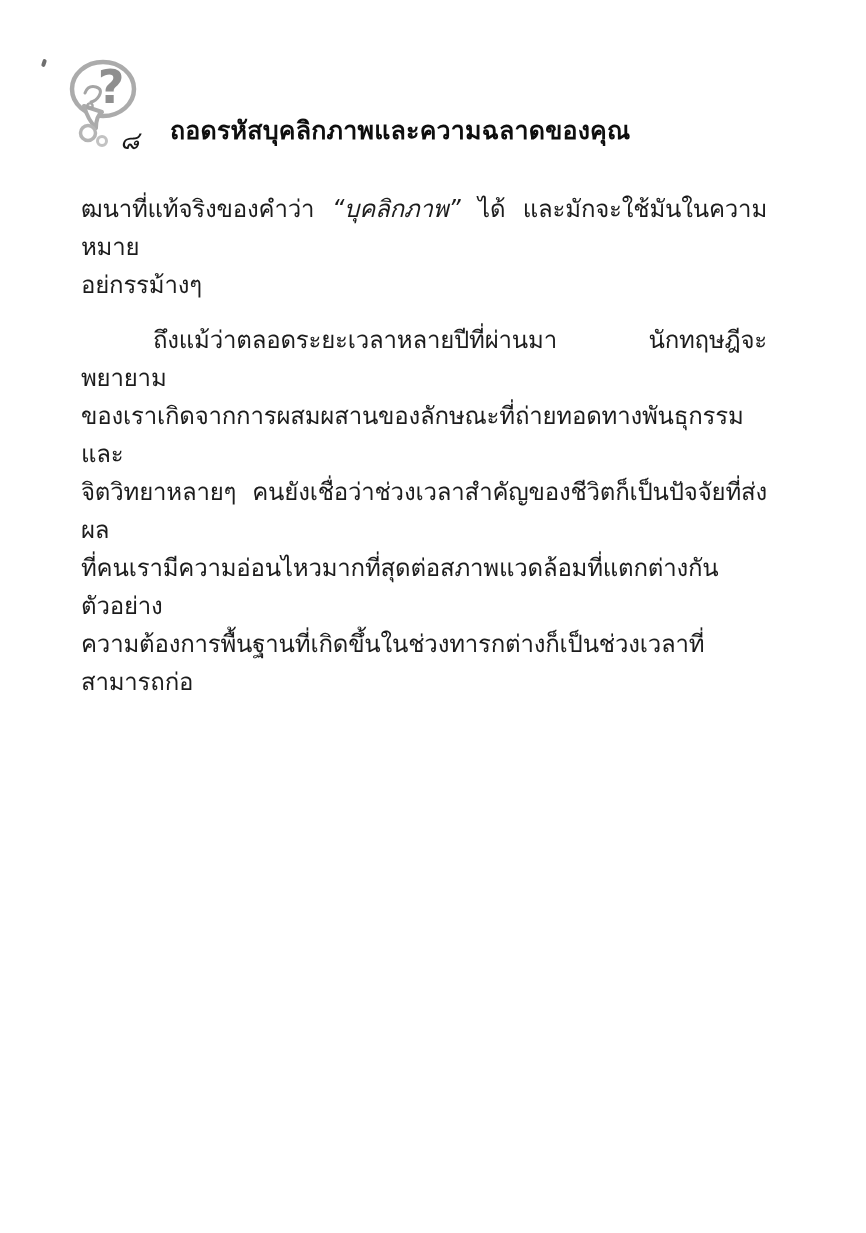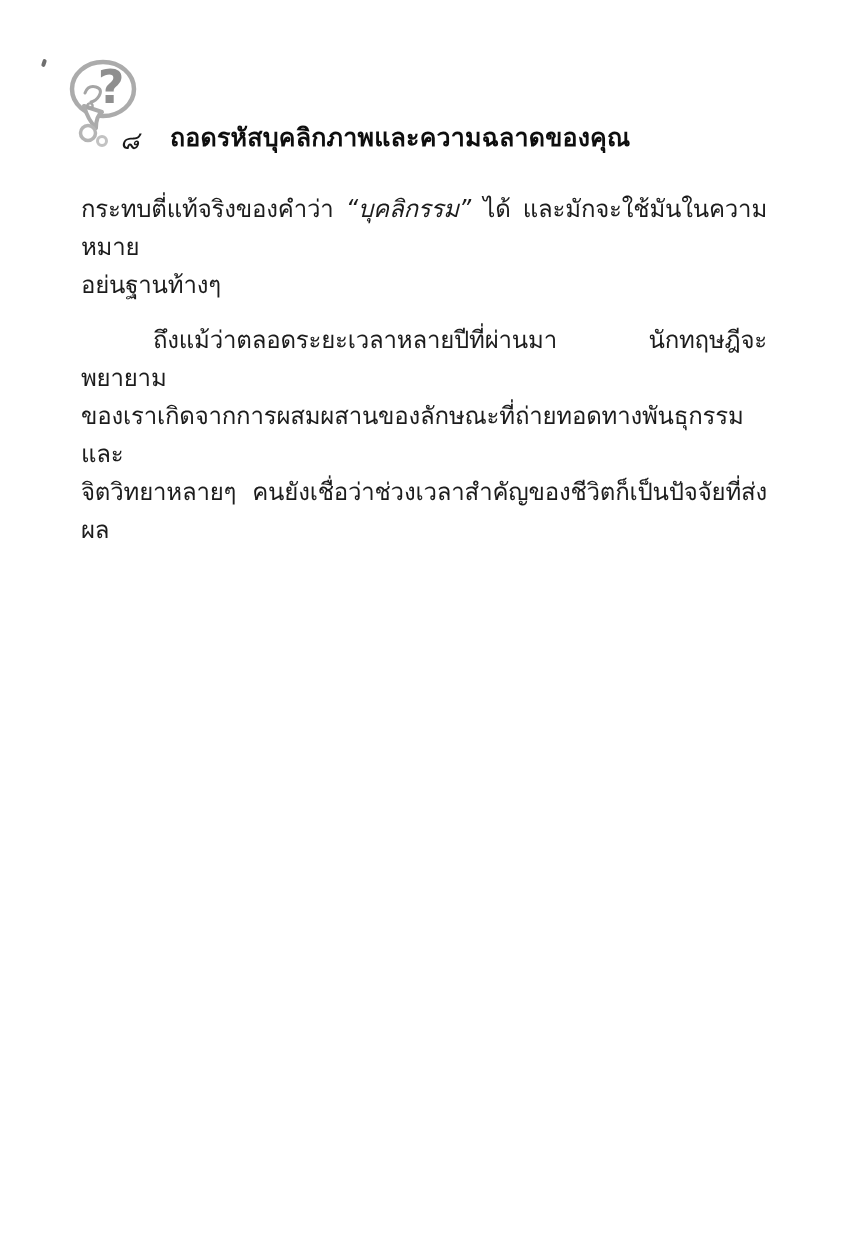--- a/index.html
+++ b/index.html
@@ -16,21 +16,21 @@
     position:absolute;left:42px;top:59px;width:4px;height:8px;
     background:#6f6f6f;border-radius:2px;transform:rotate(18deg);
   }
   
   .bubble-icon{position:absolute;left:68px;top:56px;width:76px;height:94px;}
   .page-number{
     position:absolute;left:120px;top:120px;font-size:25px;color:#1a1a1a;
     font-style:italic;
   }
   .book-title{
-    position:absolute;left:170px;top:117px;font-size:25px;font-weight:bold;
+    position:absolute;left:170px;top:110px;font-size:25px;font-weight:bold;
     color:#0e0e0e;letter-spacing:0.2px;white-space:nowrap;
   }
   
   .body-text{
     position:absolute;left:81px;top:190px;width:686px;
   }
   .paragraph{margin:0 0 17px 0;}
   .line{
     font-size:24px;line-height:38px;letter-spacing:-0.2px;
     text-align:left;
@@ -60,23 +60,25 @@
 
       <circle cx="20" cy="77" r="7.5" fill="#ffffff" stroke="#b5b5b5" stroke-width="3.5"></circle>
       <circle cx="34" cy="85" r="4.5" fill="#ffffff" stroke="#c2c2c2" stroke-width="3"></circle>
     </svg>
     <span class="page-number">๘</span>
     <span class="book-title">ถอดรหัสบุคลิกภาพและความฉลาดของคุณ</span>
   </div>
 
   <div class="body-text">
       <div class="paragraph">
-        <div class="line justify"><span>กระทบตี่แท้จริงของคำว่า </span><span class="italic">“บุคลิกรรม”</span><span> ได้ และมักจะใช้มันในความหมาย</span></div>
-        <div class="line"><span>อย่นฐานท้างๆ</span></div>
+        <div class="line justify"><span>ฒนาที่แท้จริงของคำว่า </span><span class="italic">“บุคลิกภาพ”</span><span> ได้ และมักจะใช้มันในความหมาย</span></div>
+        <div class="line"><span>อย่กรรม้างๆ</span></div>
       </div>
       <div class="paragraph">
         <div class="line justify indent"><span>ถึงแม้ว่าตลอดระยะเวลาหลายปีที่ผ่านมา นักทฤษฎีจะพยายาม</span></div>
         <div class="line justify"><span>ของเราเกิดจากการผสมผสานของลักษณะที่ถ่ายทอดทางพันธุกรรมและ</span></div>
         <div class="line justify"><span>จิตวิทยาหลายๆ คนยังเชื่อว่าช่วงเวลาสำคัญของชีวิตก็เป็นปัจจัยที่ส่งผล</span></div>
+        <div class="line justify"><span>ที่คนเรามีความอ่อนไหวมากที่สุดต่อสภาพแวดล้อมที่แตกต่างกัน ตัวอย่าง</span></div>
+        <div class="line justify"><span>ความต้องการพื้นฐานที่เกิดขึ้นในช่วงทารกต่างก็เป็นช่วงเวลาที่สามารถก่อ</span></div>
       </div>
     </div>
 
 </div>
 
 </body></html>

